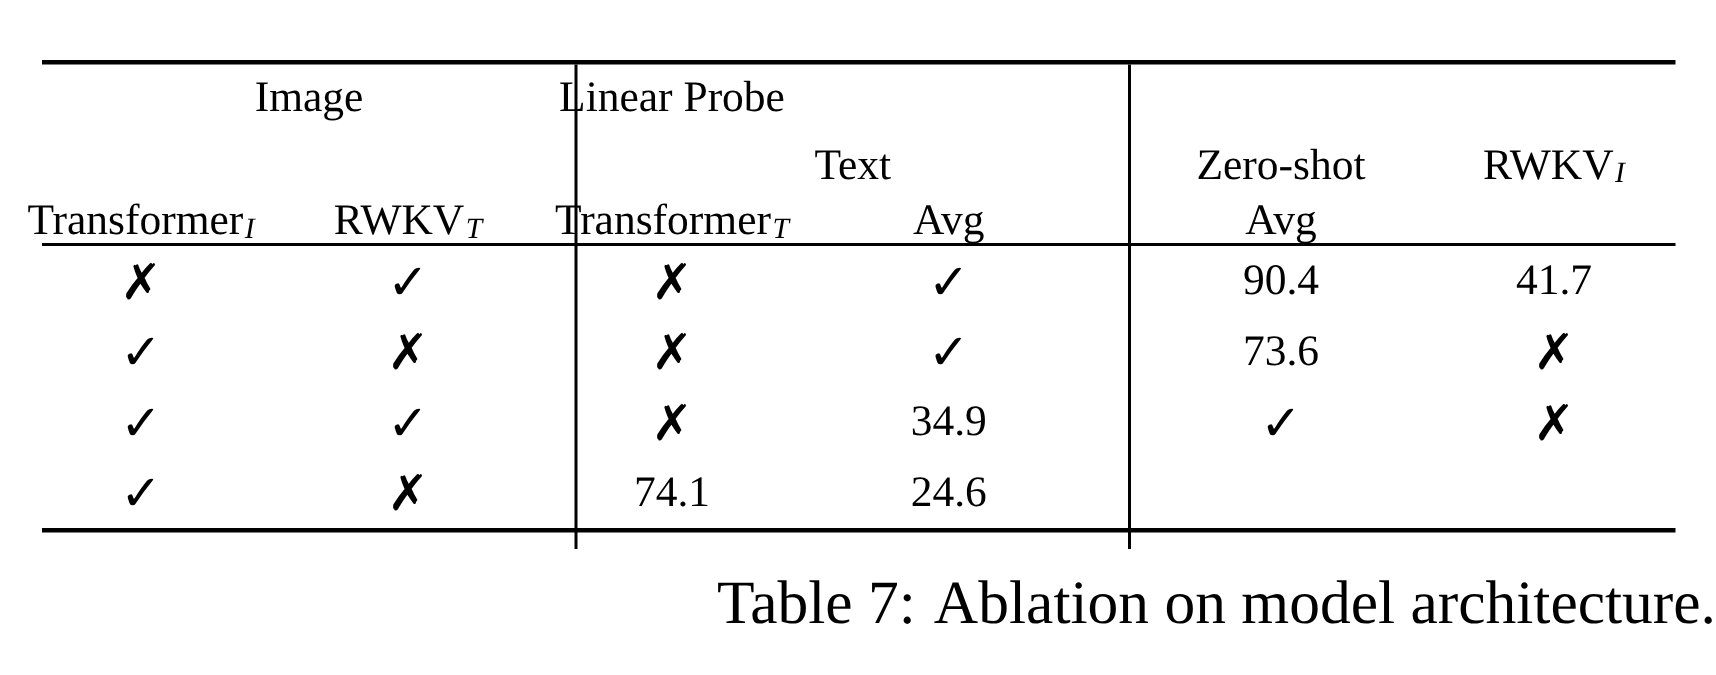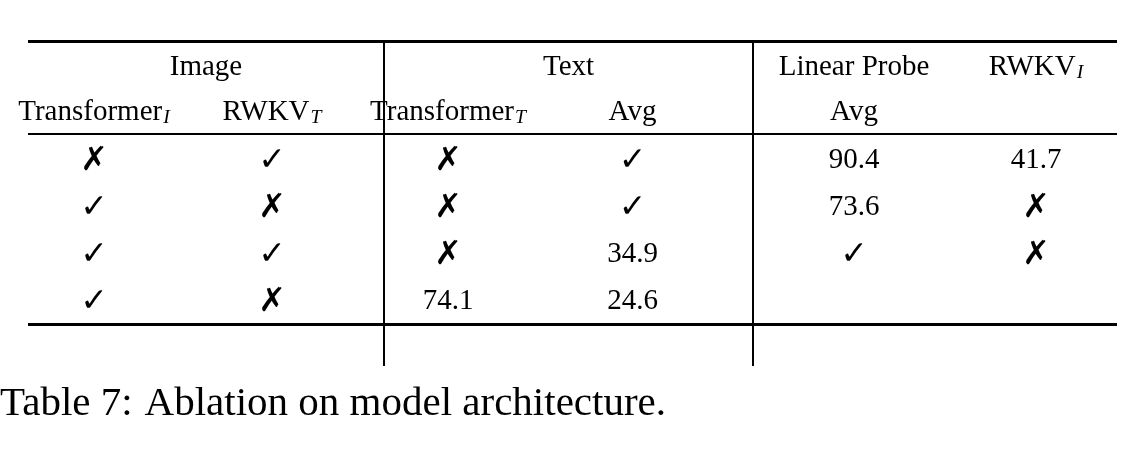--- a/index.html
+++ b/index.html
@@ -57,39 +57,40 @@
     height: 323px;
     width: 2px;
     background: #000000;
   }
   .vrule.v1 { left: 355px; }
   .vrule.v2 { left: 724px; }
 
   .caption {
     position: absolute;
     left: 0; top: 378px; width: 1144px;
-    text-align: left;
+    text-align: right;
     font-size: 41px;
     line-height: 1.15;
     white-space: nowrap;
   }
   .cap-prefix { margin-right: 12px; }
 </style>
 </head>
 <body>
 
 <div class="page">
   <div class="table-wrap">
 
     <div class="rule top"></div>
 
     <div class="hgrid">
       <div class="cell group-image">Image</div>
+      <div class="cell">Linear Probe</div>
       <div class="cell group-text">Text</div>
-      <div class="cell">Linear Probe</div>
+      <div class="cell">Zero-shot</div>
 
       <div class="cell">
           <span>RWKV</span>
           <span class="sub">I</span>
         </div>
       <div class="cell">
           <span>Transformer</span>
           <span class="sub">I</span>
         </div>
       <div class="cell">

